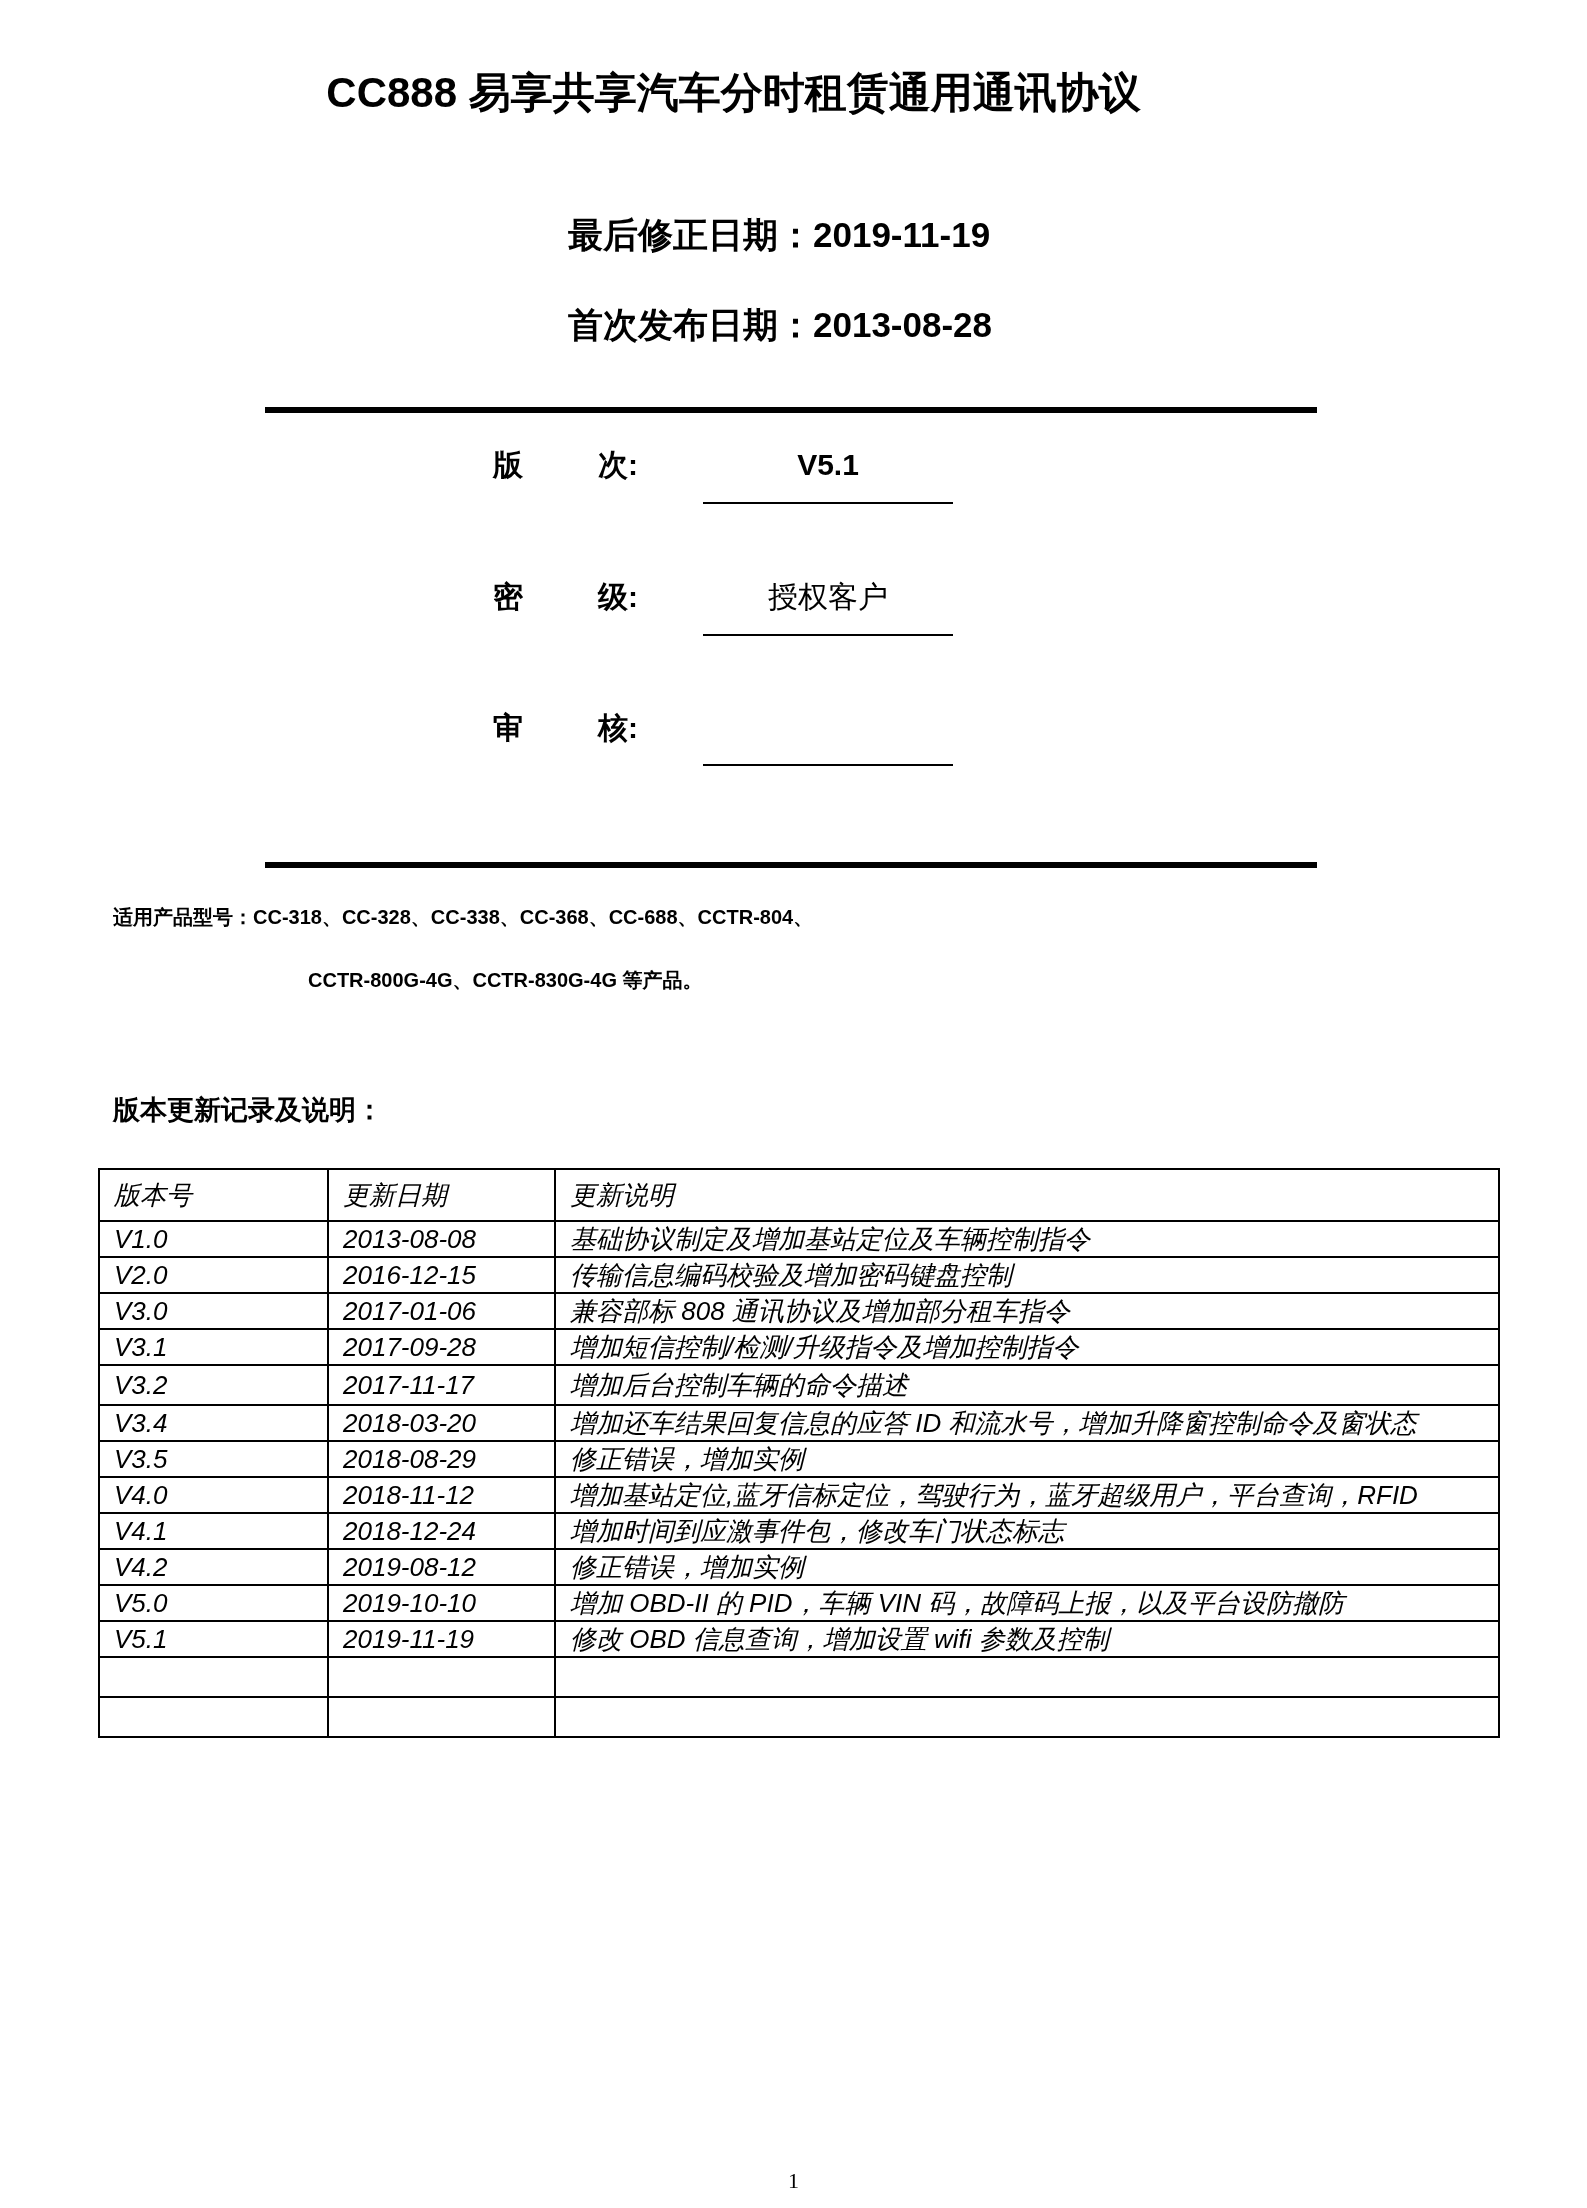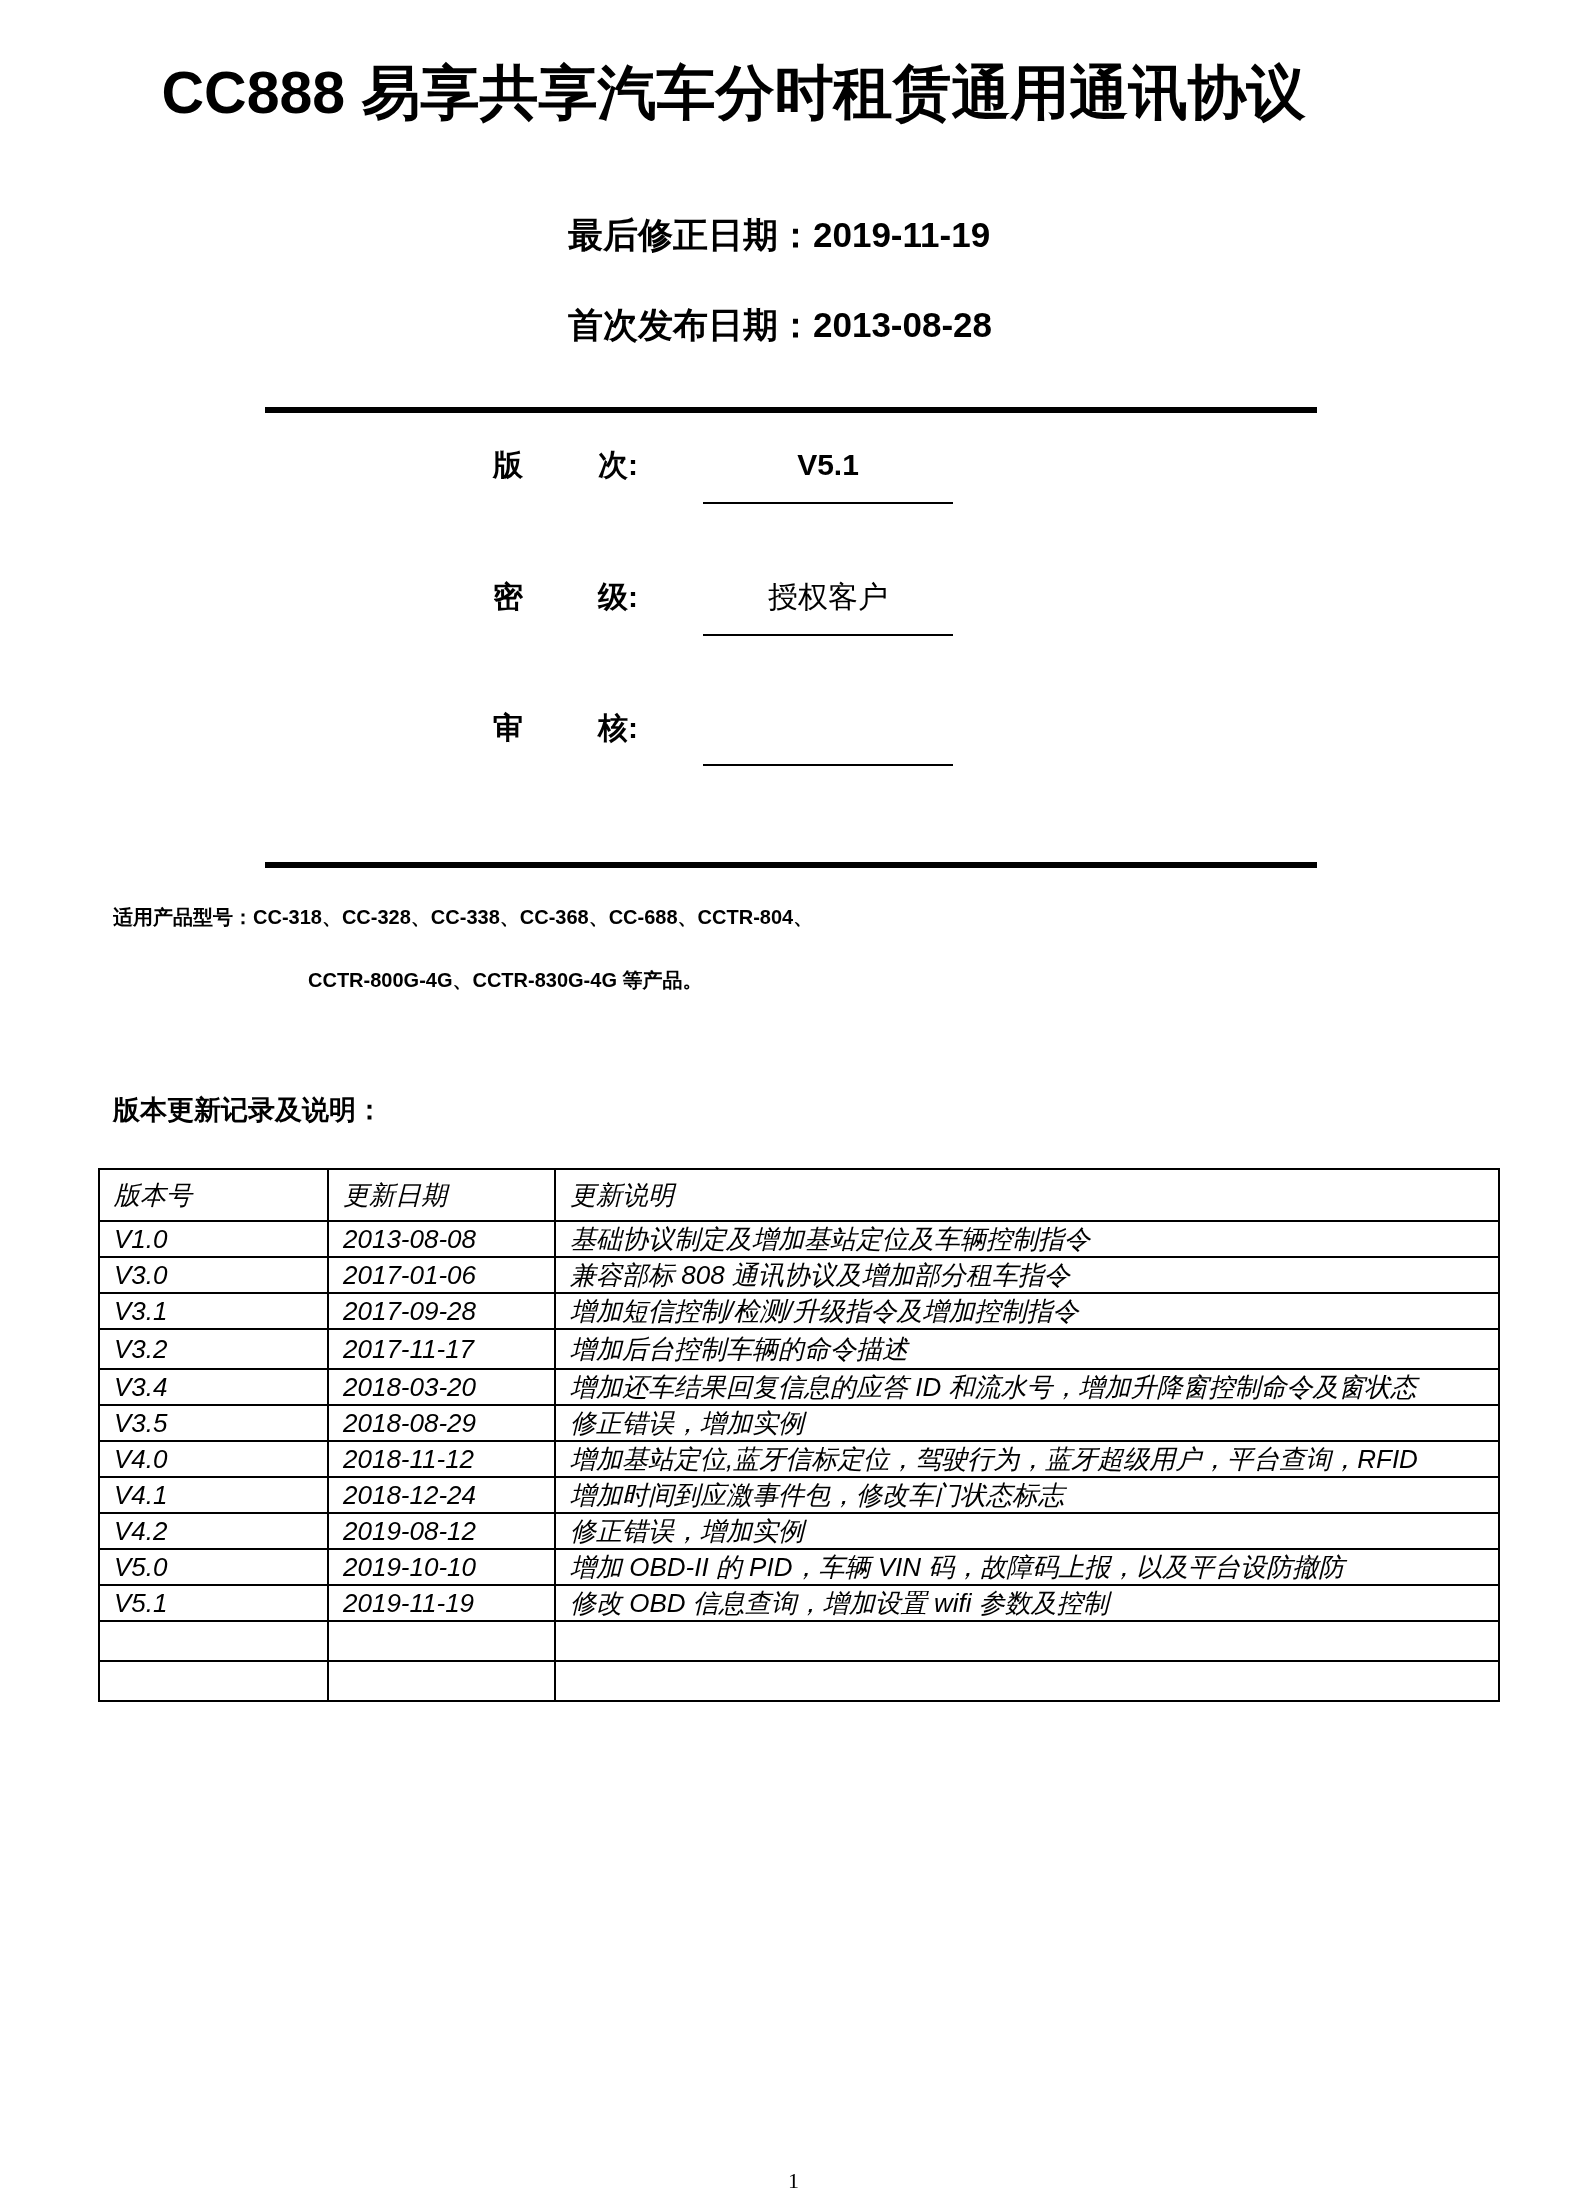--- a/index.html
+++ b/index.html
@@ -1,19 +1,19 @@
 <!DOCTYPE html>
 <html><head>
 <meta charset="utf-8">
 <style>
   html, body { margin: 0; padding: 0; background: #ffffff; }
   body { width: 1587px; height: 2208px; position: relative; overflow: hidden;
          font-family: "Liberation Sans", "DejaVu Sans", sans-serif; color: #000; }
   .abs { position: absolute; white-space: nowrap; }
-  .title { left: 0; width: 1467px; top: 58px; text-align: center; font-size: 59px; font-weight: bold; line-height: 70px; }
+  .title { left: 0; width: 1467px; top: 58px; text-align: center; font-size: 42px; font-weight: bold; line-height: 70px; }
   .date-line { left: 568px; font-size: 35px; font-weight: bold; line-height: 44px; }
   .rule-thick { position: absolute; left: 265px; width: 1052px; height: 6px; background: #000; }
   .meta-label { font-size: 30px; font-weight: bold; line-height: 40px; }
   .meta-value { font-size: 30px; line-height: 40px; text-align: center; width: 250px; left: 703px; }
   .meta-value.bold { font-weight: bold; }
   .meta-underline { position: absolute; left: 703px; width: 250px; height: 2px; background: #000; }
   .products { font-size: 20px; line-height: 36px; font-weight: bold; }
   .section-heading { left: 113px; font-size: 27px; font-weight: bold; line-height: 36px; }
   table.changelog { position: absolute; left: 98px; top: 1168px; width: 1402px; border-collapse: collapse; font-size: 26px; font-style: italic; }
   table.changelog td { border: 2.5px solid #000; padding: 0 0 0 14px; height: 34px; line-height: 30px; vertical-align: middle; white-space: nowrap; }
@@ -70,20 +70,25 @@
       <td>版本号</td>
       <td>更新日期</td>
       <td>更新说明</td>
     </tr>
   <tr>
         <td>V1.0</td>
         <td>2013-08-08</td>
         <td>基础协议制定及增加基站定位及车辆控制指令</td>
       </tr>
       <tr>
+        <td>V2.0</td>
+        <td>2016-12-15</td>
+        <td>传输信息编码校验及增加密码键盘控制</td>
+      </tr>
+      <tr>
         <td>V3.0</td>
         <td>2017-01-06</td>
         <td>兼容部标 808 通讯协议及增加部分租车指令</td>
       </tr>
       <tr>
         <td>V3.1</td>
         <td>2017-09-28</td>
         <td>增加短信控制/检测/升级指令及增加控制指令</td>
       </tr>
       <tr class="tall">

